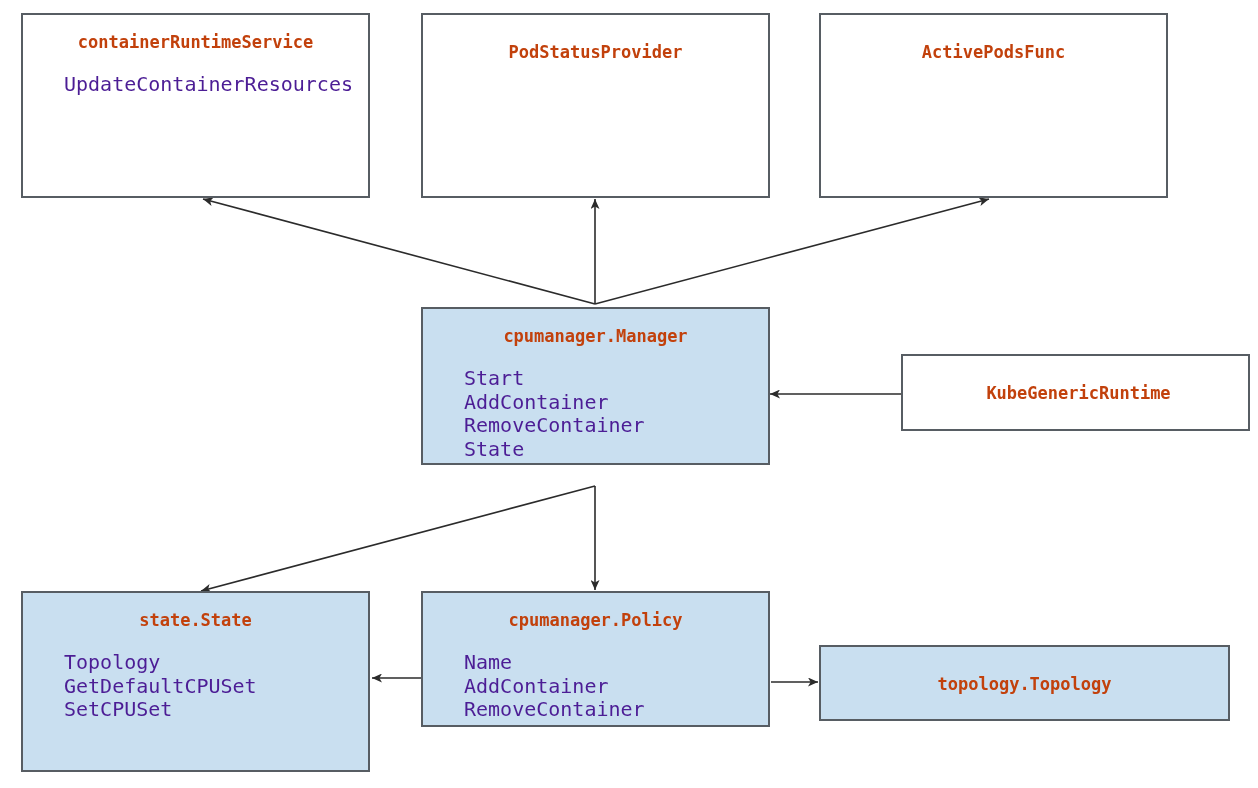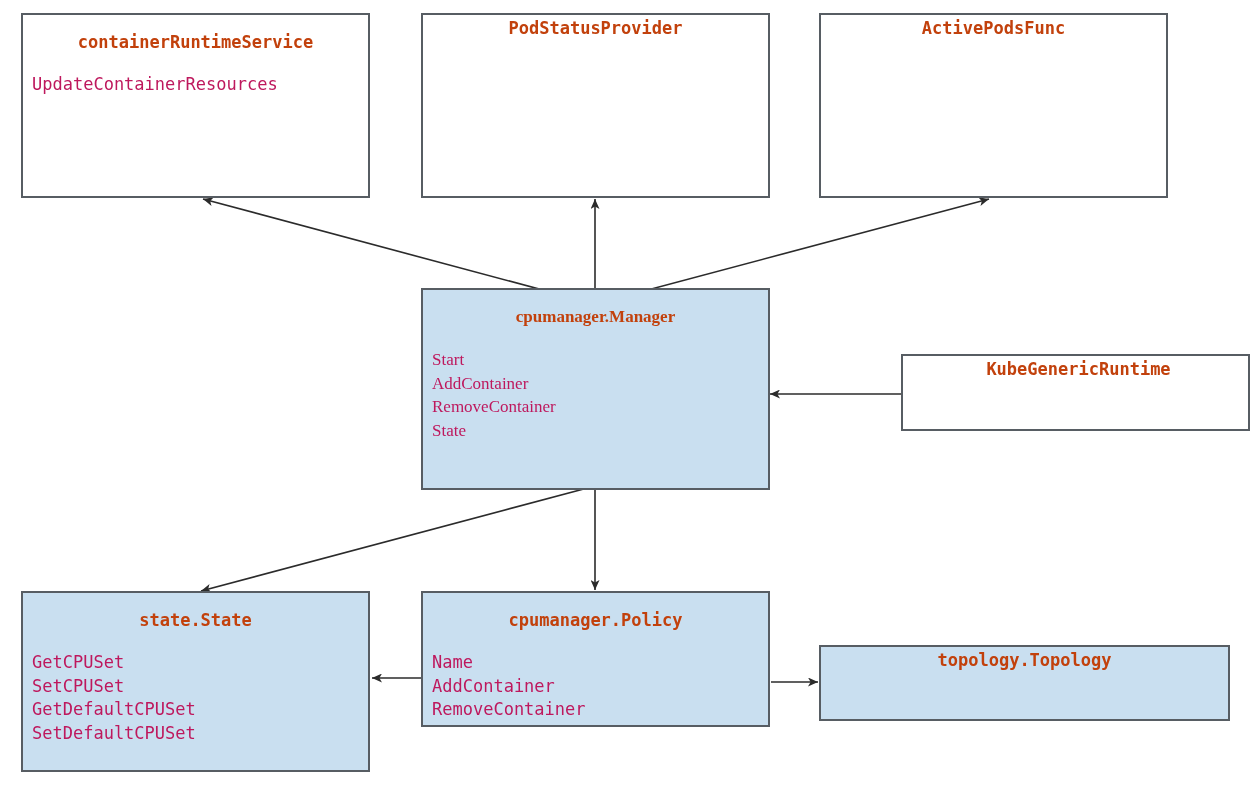--- a/index.html
+++ b/index.html
@@ -39,29 +39,30 @@
     color: #c2410c;
     font-size: 17px;
     letter-spacing: 0px;
     margin-top: 17px;
     line-height: 20px;
     white-space: nowrap;
   }
   .node-members {
     margin-top: 21px;
     padding-left: 9px;
-    color: #be185d;
-    font-size: 17px;
+    color: #4c1d95;
+    font-size: 20px;
     line-height: 23.5px;
+    margin-left: 32px;
   }
   .member {
     white-space: nowrap;
   }
   .node.titleonly .node-title {
-    margin-top: 3px;
+    margin-top: 27px;
   }
 </style>
 </head>
 <body>
 
 <div id="canvas">
 
   <svg class="edges" viewBox="0 0 1258 788">
     <defs>
       <marker id="arrowhead" markerWidth="11" markerHeight="9" refX="10" refY="4.5" orient="auto" markerUnits="userSpaceOnUse">
@@ -94,41 +95,40 @@
   </div>
 
   <div class="node titleonly" style="left:421px; top:13px; width:349px; height:185px;">
     <div class="node-title">PodStatusProvider</div>
   </div>
 
   <div class="node titleonly" style="left:819px; top:13px; width:349px; height:185px;">
     <div class="node-title">ActivePodsFunc</div>
   </div>
 
-  <div class="node blue" style="left:421px; top:288px; width:349px; height:202px;font-family:Liberation Serif, serif;">
+  <div class="node blue" style="left:421px; top:307px; width:349px; height:158px;">
     <div class="node-title">cpumanager.Manager</div>
     <div class="node-members">
       <div class="member">Start</div>
       <div class="member">AddContainer</div>
       <div class="member">RemoveContainer</div>
       <div class="member">State</div>
     </div>
   </div>
 
   <div class="node titleonly" style="left:901px; top:354px; width:349px; height:77px;padding-left:6px;">
     <div class="node-title">KubeGenericRuntime</div>
   </div>
 
   <div class="node blue" style="left:21px; top:591px; width:349px; height:181px;">
     <div class="node-title">state.State</div>
     <div class="node-members">
-      <div class="member">GetCPUSet</div>
+      <div class="member">Topology</div>
+      <div class="member">GetDefaultCPUSet</div>
       <div class="member">SetCPUSet</div>
-      <div class="member">GetDefaultCPUSet</div>
-      <div class="member">SetDefaultCPUSet</div>
     </div>
   </div>
 
   <div class="node blue" style="left:421px; top:591px; width:349px; height:136px;">
     <div class="node-title">cpumanager.Policy</div>
     <div class="node-members">
       <div class="member">Name</div>
       <div class="member">AddContainer</div>
       <div class="member">RemoveContainer</div>
     </div>

